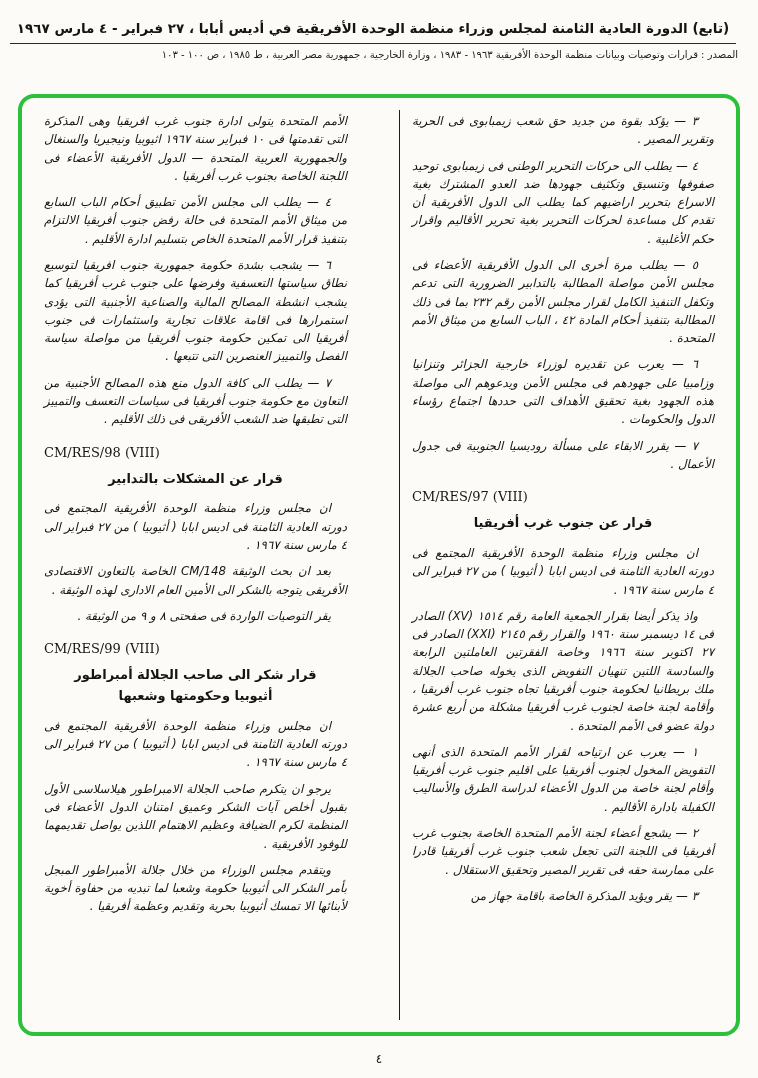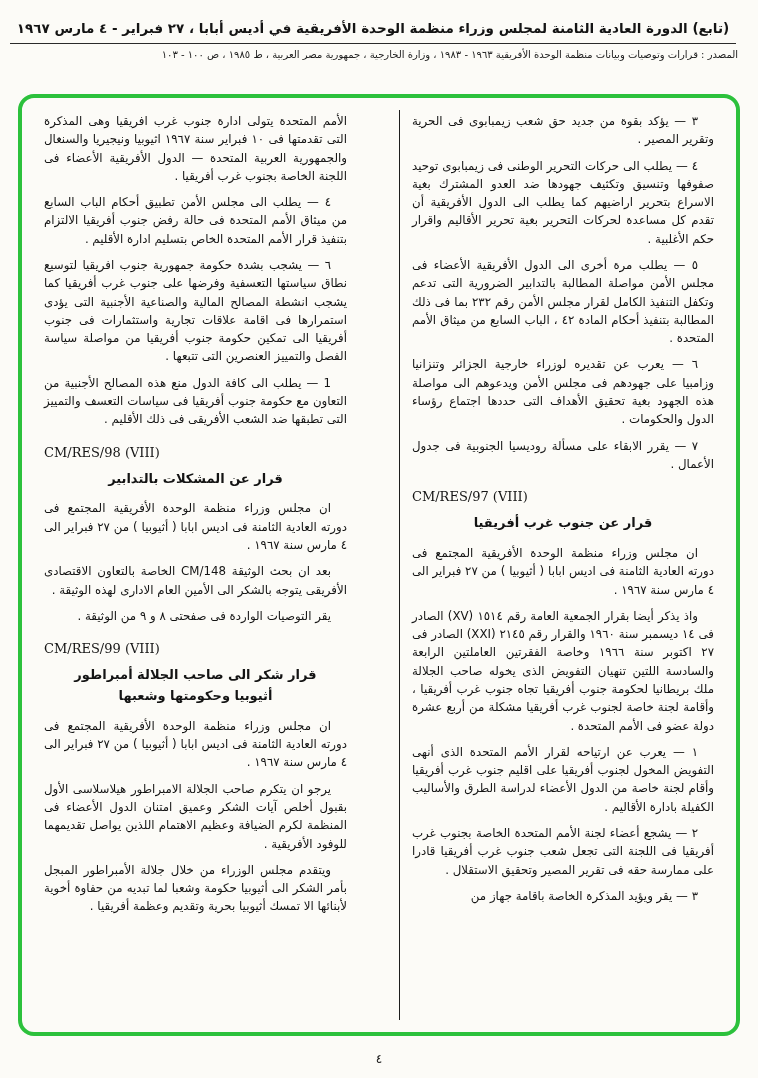--- a/index.html
+++ b/index.html
@@ -64,20 +64,21 @@
     line-height:1.55;
     padding:2px 12px 0 12px;
   }
   .col-right{
     border-left:1px solid #1d1d1d; 
     margin-left:40px;
   }
   .para{
     margin:0 0 8px 0;
     text-indent:16px;
+    font-style:italic;
   }
   .col-left .para:first-child{ text-indent:0; }
   .rescode{
     direction:ltr;
     text-align:left;
     font-family:"DejaVu Serif", serif;
     font-size:13px;
     margin:14px 0 6px 0;
   }
   .restitle{
@@ -121,21 +122,21 @@
         <p class="para">واذ يذكر أيضا بقرار الجمعية العامة رقم ١٥١٤ (XV) الصادر فى ١٤ ديسمبر سنة ١٩٦٠ والقرار رقم ٢١٤٥ (XXI) الصادر فى ٢٧ اكتوبر سنة ١٩٦٦ وخاصة الفقرتين العاملتين الرابعة والسادسة اللتين تنهيان التفويض الذى يخوله صاحب الجلالة ملك بريطانيا لحكومة جنوب أفريقيا تجاه جنوب غرب أفريقيا ، وأقامة لجنة خاصة لجنوب غرب أفريقيا مشكلة من أربع عشرة دولة عضو فى الأمم المتحدة .</p>
         <p class="para">١ — يعرب عن ارتياحه لقرار الأمم المتحدة الذى أنهى التفويض المخول لجنوب أفريقيا على اقليم جنوب غرب أفريقيا وأقام لجنة خاصة من الدول الأعضاء لدراسة الطرق والأساليب الكفيلة بادارة الأقاليم .</p>
         <p class="para">٢ — يشجع أعضاء لجنة الأمم المتحدة الخاصة بجنوب غرب أفريقيا فى اللجنة التى تجعل شعب جنوب غرب أفريقيا قادرا على ممارسة حقه فى تقرير المصير وتحقيق الاستقلال .</p>
         <p class="para">٣ — يقر ويؤيد المذكرة الخاصة باقامة جهاز من</p>
       </div>
 
       <div class="col col-left">
         <p class="para">الأمم المتحدة يتولى ادارة جنوب غرب افريقيا وهى المذكرة التى تقدمتها فى ١٠ فبراير سنة ١٩٦٧ اثيوبيا ونيجيريا والسنغال والجمهورية العربية المتحدة — الدول الأفريقية الأعضاء فى اللجنة الخاصة بجنوب غرب أفريقيا .</p>
         <p class="para">٤ — يطلب الى مجلس الأمن تطبيق أحكام الباب السابع من ميثاق الأمم المتحدة فى حالة رفض جنوب أفريقيا الالتزام بتنفيذ قرار الأمم المتحدة الخاص بتسليم ادارة الأقليم .</p>
         <p class="para">٦ — يشجب بشدة حكومة جمهورية جنوب افريقيا لتوسيع نطاق سياستها التعسفية وفرضها على جنوب غرب أفريقيا كما يشجب انشطة المصالح المالية والصناعية الأجنبية التى يؤدى استمرارها فى اقامة علاقات تجارية واستثمارات فى جنوب أفريقيا الى تمكين حكومة جنوب أفريقيا من مواصلة سياسة الفصل والتمييز العنصرين التى تتبعها .</p>
-        <p class="para">1 — يطلب الى كافة الدول منع هذه المصالح الأجنبية من التعاون مع حكومة جنوب أفريقيا فى سياسات التعسف والتمييز التى تطبقها ضد الشعب الأفريقى فى ذلك الأقليم .</p>
+        <p class="para">٧ — يطلب الى كافة الدول منع هذه المصالح الأجنبية من التعاون مع حكومة جنوب أفريقيا فى سياسات التعسف والتمييز التى تطبقها ضد الشعب الأفريقى فى ذلك الأقليم .</p>
         <div class="rescode">CM/RES/98 (VIII)</div>
         <div class="restitle">قرار عن المشكلات بالتدابير</div>
         <p class="para">ان مجلس وزراء منظمة الوحدة الأفريقية المجتمع فى دورته العادية الثامنة فى اديس ابابا ( أثيوبيا ) من ٢٧ فبراير الى ٤ مارس سنة ١٩٦٧ .</p>
         <p class="para">بعد ان بحث الوثيقة CM/148 الخاصة بالتعاون الاقتصادى الأفريقى يتوجه بالشكر الى الأمين العام الادارى لهذه الوثيقة .</p>
         <p class="para">يقر التوصيات الواردة فى صفحتى ٨ و ٩ من الوثيقة .</p>
         <div class="rescode">CM/RES/99 (VIII)</div>
         <div class="restitle">قرار شكر الى صاحب الجلالة أمبراطور أثيوبيا وحكومتها وشعبها</div>
         <p class="para">ان مجلس وزراء منظمة الوحدة الأفريقية المجتمع فى دورته العادية الثامنة فى اديس ابابا ( أثيوبيا ) من ٢٧ فبراير الى ٤ مارس سنة ١٩٦٧ .</p>
         <p class="para">يرجو ان يتكرم صاحب الجلالة الامبراطور هيلاسلاسى الأول بقبول أخلص آيات الشكر وعميق امتنان الدول الأعضاء فى المنظمة لكرم الضيافة وعظيم الاهتمام اللذين يواصل تقديمهما للوفود الأفريقية .</p>
         <p class="para">ويتقدم مجلس الوزراء من خلال جلالة الأمبراطور المبجل بأمر الشكر الى أثيوبيا حكومة وشعبا لما تبديه من حفاوة أخوية لأبنائها الا تمسك أثيوبيا بحرية وتقديم وعظمة أفريقيا .</p>

